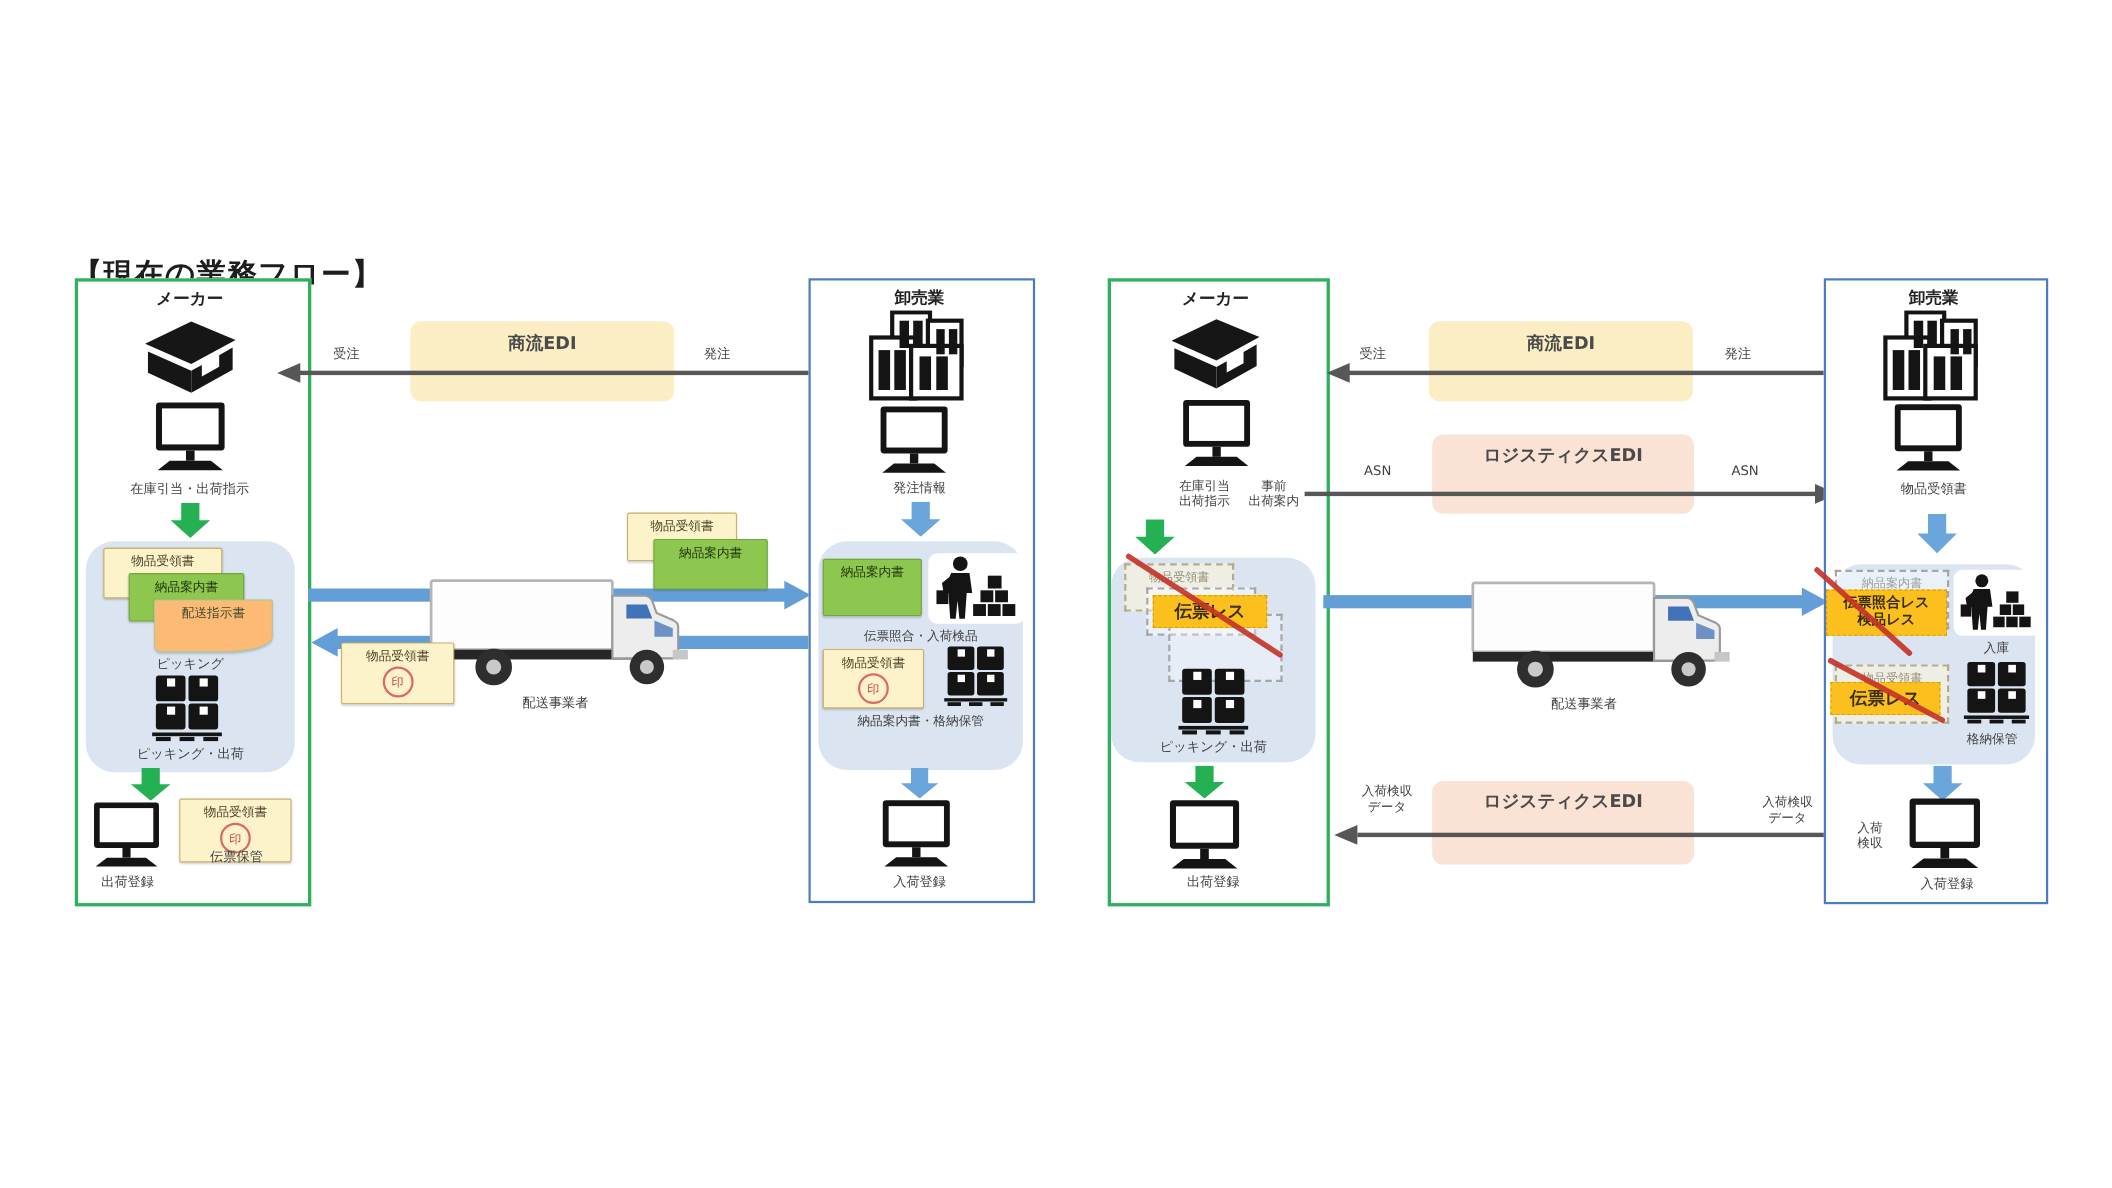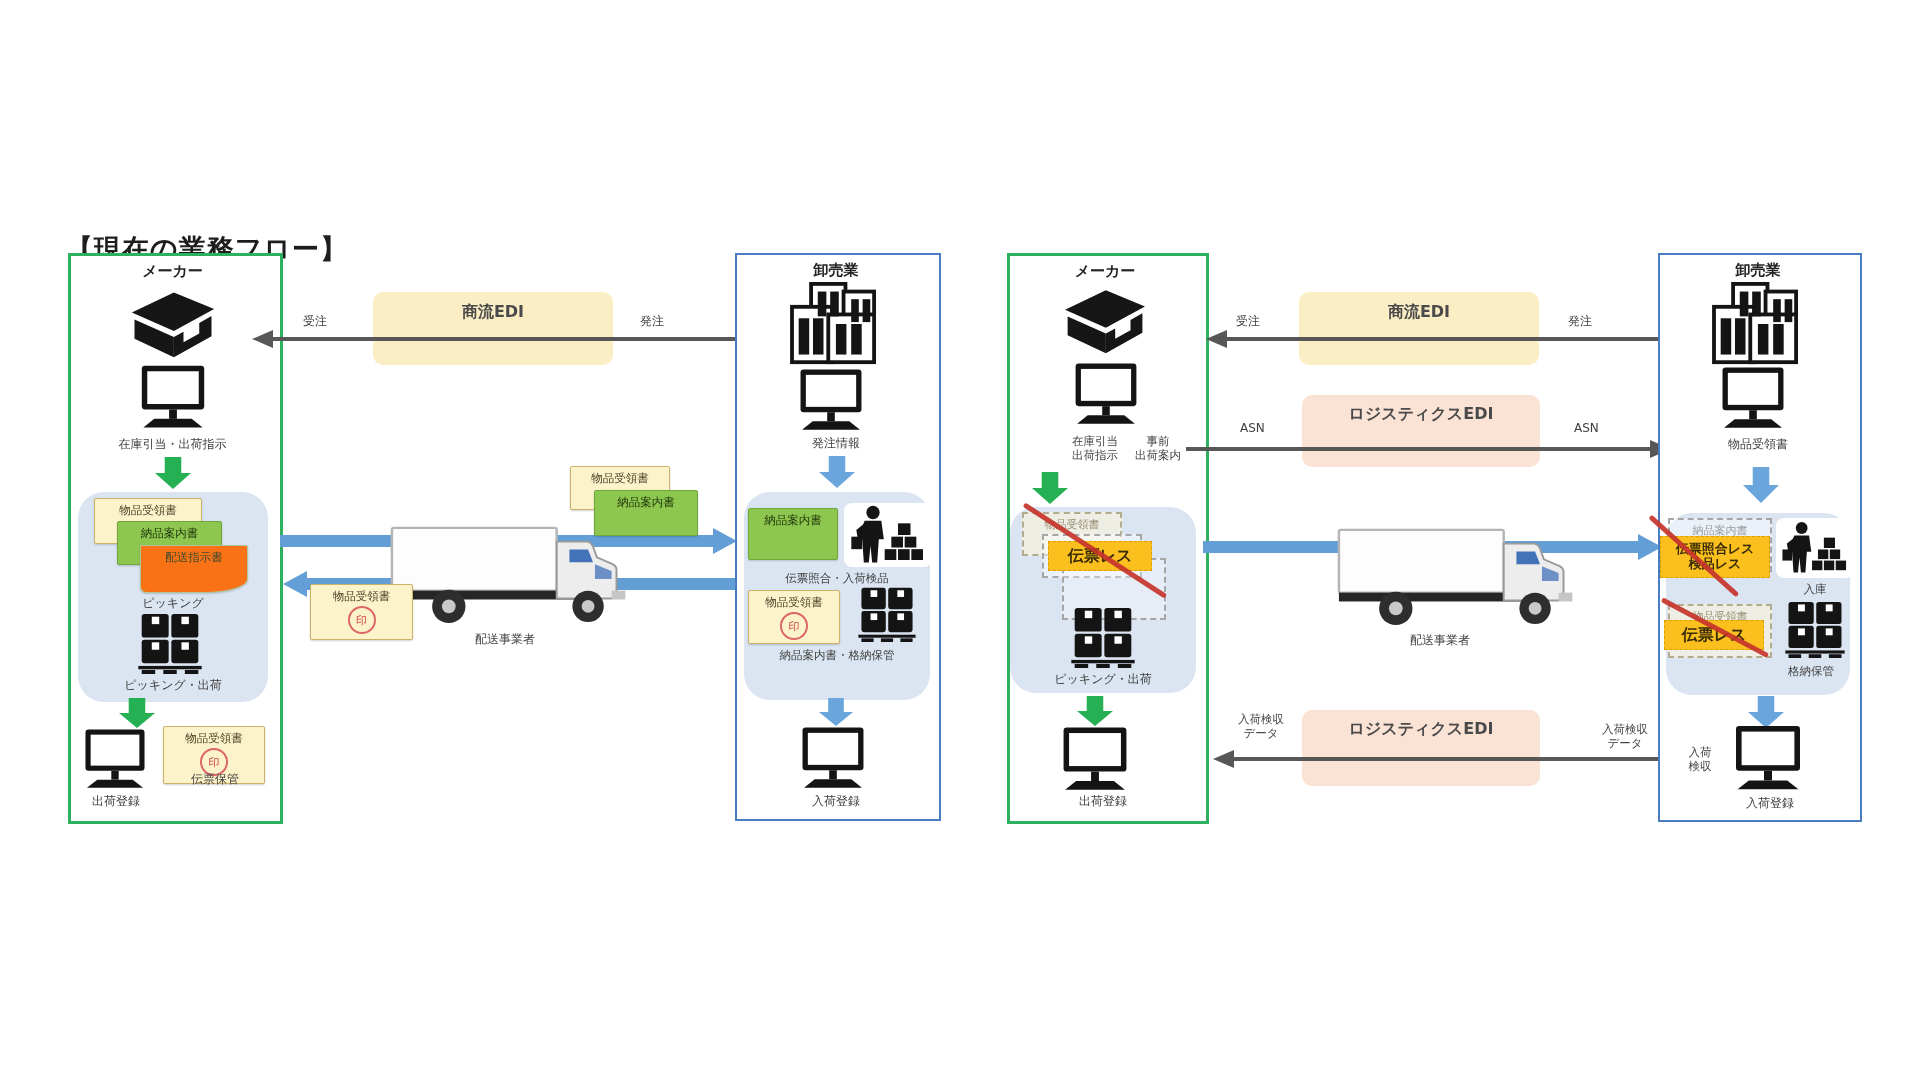--- a/index.html
+++ b/index.html
@@ -25,21 +25,21 @@
   .bline{position:absolute;background:#639fd6;height:12px;}
   .btri-right{position:absolute;width:0;height:0;border-top:13px solid transparent;border-bottom:13px solid transparent;border-left:24px solid #639fd6;}
   .btri-left{position:absolute;width:0;height:0;border-top:13px solid transparent;border-bottom:13px solid transparent;border-right:24px solid #639fd6;}
   .fat{position:absolute;clip-path:polygon(27% 0,73% 0,73% 50%,100% 50%,50% 100%,0 50%,27% 50%);}
   .fat.green{background:#25b153;}
   .fat.blue{background:#6aa5dc;}
   .doc{position:absolute;border-radius:2px;display:flex;flex-direction:column;align-items:center;
        font-size:11.5px;padding-top:4px;box-sizing:border-box;box-shadow:0 1px 2px rgba(0,0,0,.18);}
   .doc-yellow{background:#fdf3cb;border:1.5px solid #cdb168;color:#4d4328;}
   .doc-green{background:#8dc74f;border:1.5px solid #6fa73a;color:#1f3309;}
-  .doc-pale{background:#f97316;border:1.5px solid #aec79a;color:#3c4a30;border-radius:2px 2px 40% 6px/2px 2px 14px 6px;}
+  .doc-pale{background:#fdba74;border:1.5px solid #aec79a;color:#3c4a30;border-radius:2px 2px 40% 6px/2px 2px 14px 6px;}
   .ghost{position:absolute;border:2px dashed #b3ab8d;background:rgba(253,246,218,.55);
          font-size:11px;color:rgba(130,120,88,.8);text-align:center;padding-top:3px;box-sizing:border-box;}
   .ghost.gray{border-color:#a6a6a6;background:rgba(255,255,255,.45);color:rgba(130,130,130,.75);}
   .orange-tag{position:absolute;background:#fcc01e;border:1.5px dashed #df9d00;color:#3a2d05;
               font-weight:bold;display:flex;align-items:center;justify-content:center;text-align:center;
               line-height:1.15;box-sizing:border-box;}
   .strike{position:absolute;background:#c5342b;height:5px;border-radius:3px;transform-origin:left center;opacity:.92;}
   .stamp{width:24px;height:24px;border:2px solid #d66;border-radius:50%;color:#c84848;font-size:11px;
          display:flex;align-items:center;justify-content:center;margin-top:2px;background:transparent;}
   .icon{position:absolute;}

